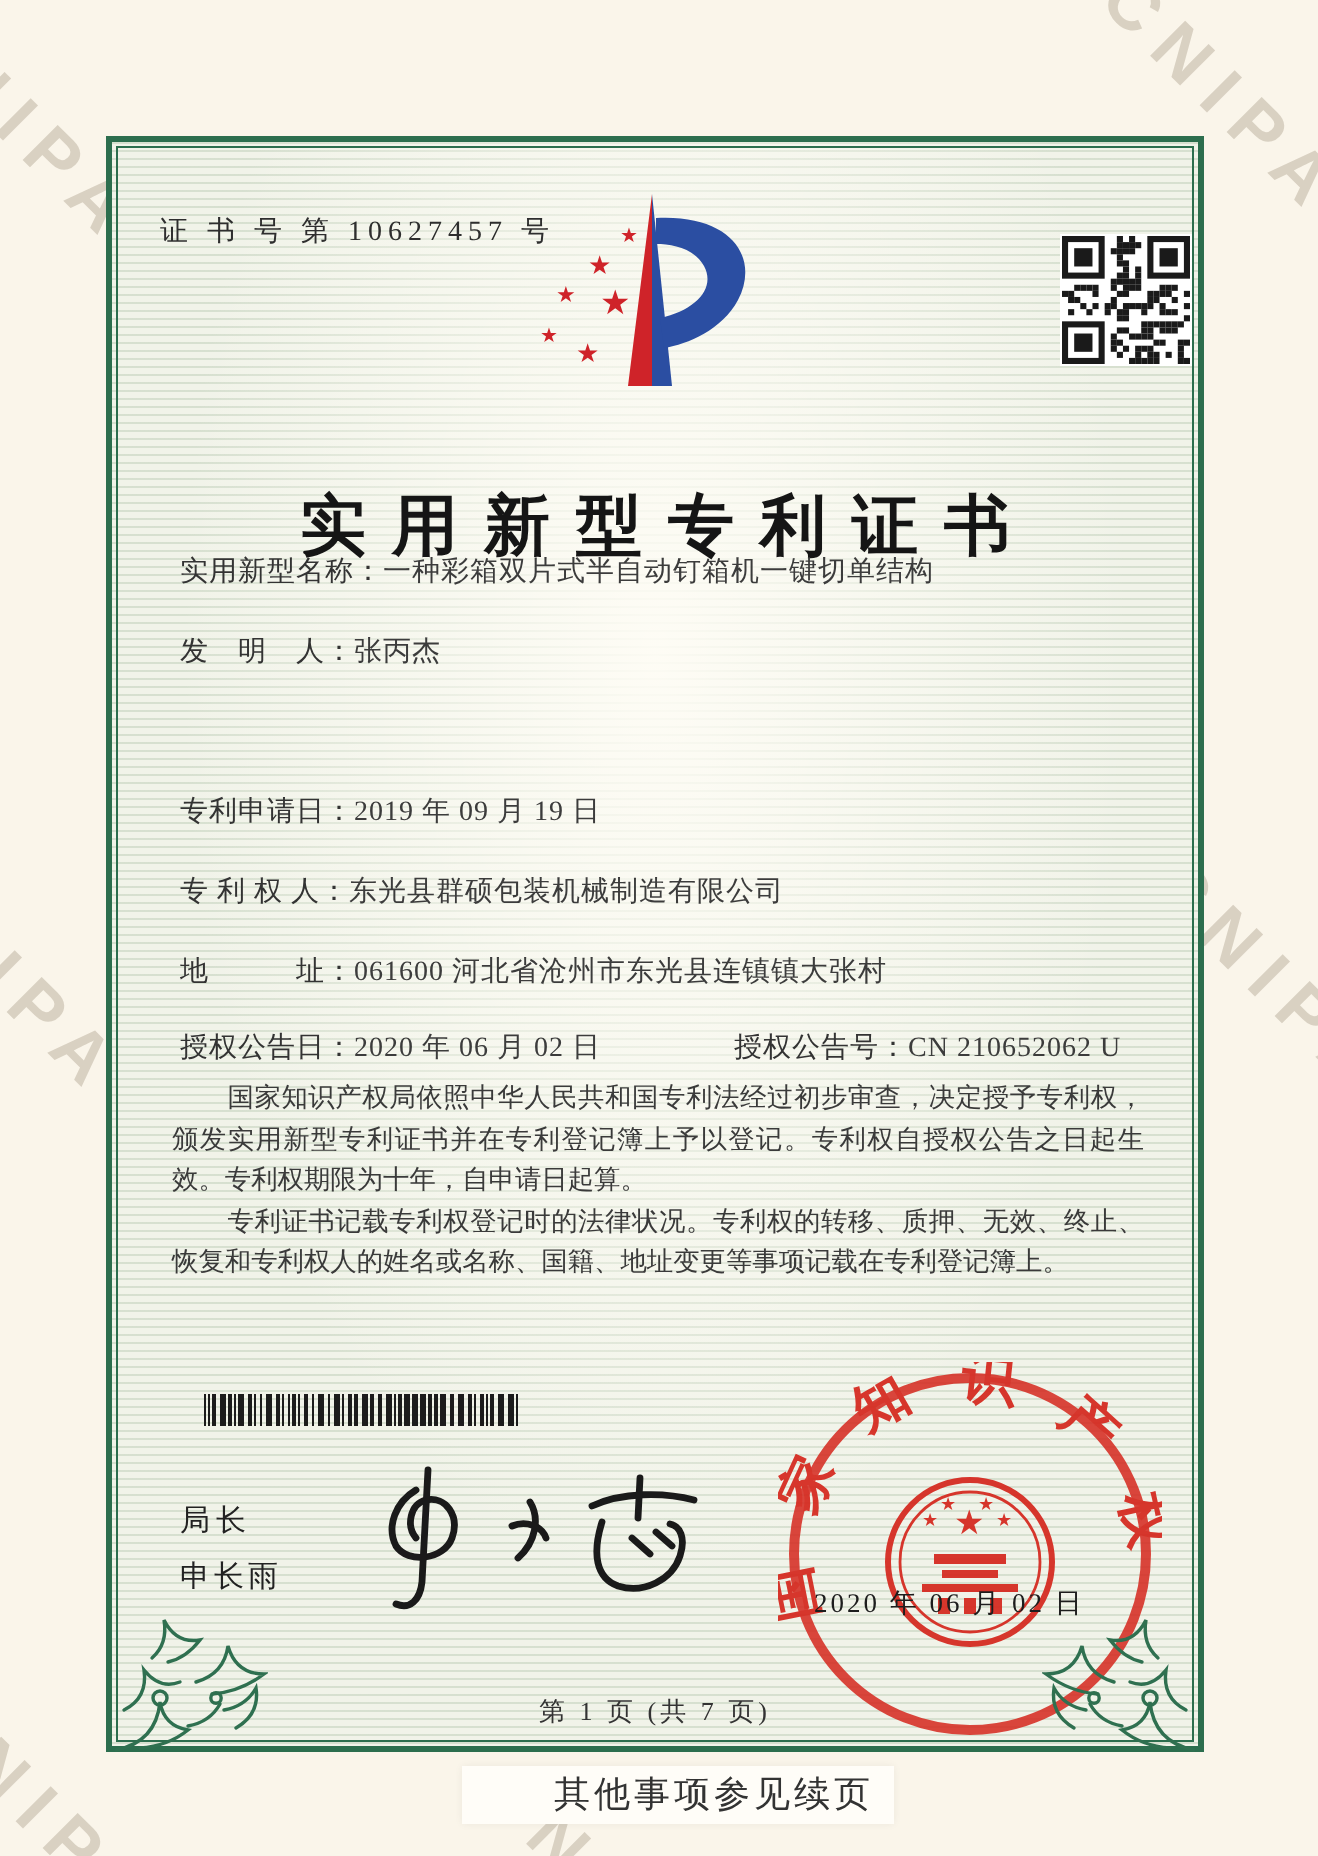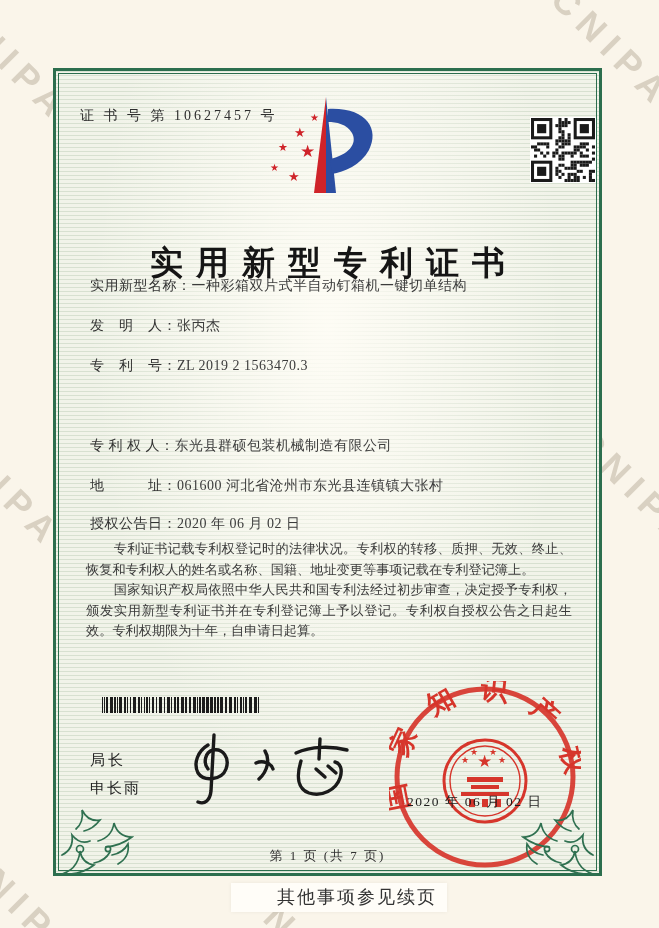--- a/index.html
+++ b/index.html
@@ -222,37 +222,40 @@
       </svg>
 
     <div class="title">实用新型专利证书</div>
 
     <div class="field-row" style="top:206px">
       <span class="lab">实用新型名称：</span><span class="val">一种彩箱双片式半自动钉箱机一键切单结构</span>
     </div>
     <div class="field-row" style="top:246px">
       <span class="lab">发　明　人：</span><span class="val">张丙杰</span>
     </div>
-    <div class="field-row" style="top:286px">
-      <span class="lab">专　利　号：</span><span class="val">ZL 2019 2 1563470.3</span>
+    <div class="field-row" style="top:326px">
+      <span class="lab">专利申请日：</span><span class="val">2019 年 09 月 19 日</span>
     </div>
     <div class="field-row" style="top:366px">
       <span class="lab">专 利 权 人：</span><span class="val">东光县群硕包装机械制造有限公司</span>
     </div>
     <div class="field-row" style="top:406px">
       <span class="lab">地　　　址：</span><span class="val">061600 河北省沧州市东光县连镇镇大张村</span>
     </div>
 
     <div class="field-row" style="top:444px">
       <span class="lab">授权公告日：</span><span class="val">2020 年 06 月 02 日</span>
+      <span class="grant-no">
+        <span class="lab">授权公告号：</span><span class="val">CN 210652062 U</span>
+      </span>
     </div>
 
     <div class="paras">
+      <p>国家知识产权局依照中华人民共和国专利法经过初步审查，决定授予专利权，颁发实用新型专利证书并在专利登记簿上予以登记。专利权自授权公告之日起生效。专利权期限为十年，自申请日起算。</p>
       <p>专利证书记载专利权登记时的法律状况。专利权的转移、质押、无效、终止、恢复和专利权人的姓名或名称、国籍、地址变更等事项记载在专利登记簿上。</p>
-      <p>国家知识产权局依照中华人民共和国专利法经过初步审查，决定授予专利权，颁发实用新型专利证书并在专利登记簿上予以登记。专利权自授权公告之日起生效。专利权期限为十年，自申请日起算。</p>
     </div>
 
     <svg id="barcode-svg" class="barcode" viewBox="0 0 160 16" preserveAspectRatio="none">
         <rect x="0" y="0" width="1" height="16" fill="#1c1c1c"></rect>
         <rect x="2" y="0" width="1" height="16" fill="#1c1c1c"></rect>
         <rect x="4" y="0" width="2" height="16" fill="#1c1c1c"></rect>
         <rect x="8" y="0" width="3" height="16" fill="#1c1c1c"></rect>
         <rect x="12" y="0" width="2" height="16" fill="#1c1c1c"></rect>
         <rect x="15" y="0" width="1" height="16" fill="#1c1c1c"></rect>
         <rect x="17" y="0" width="3" height="16" fill="#1c1c1c"></rect>

